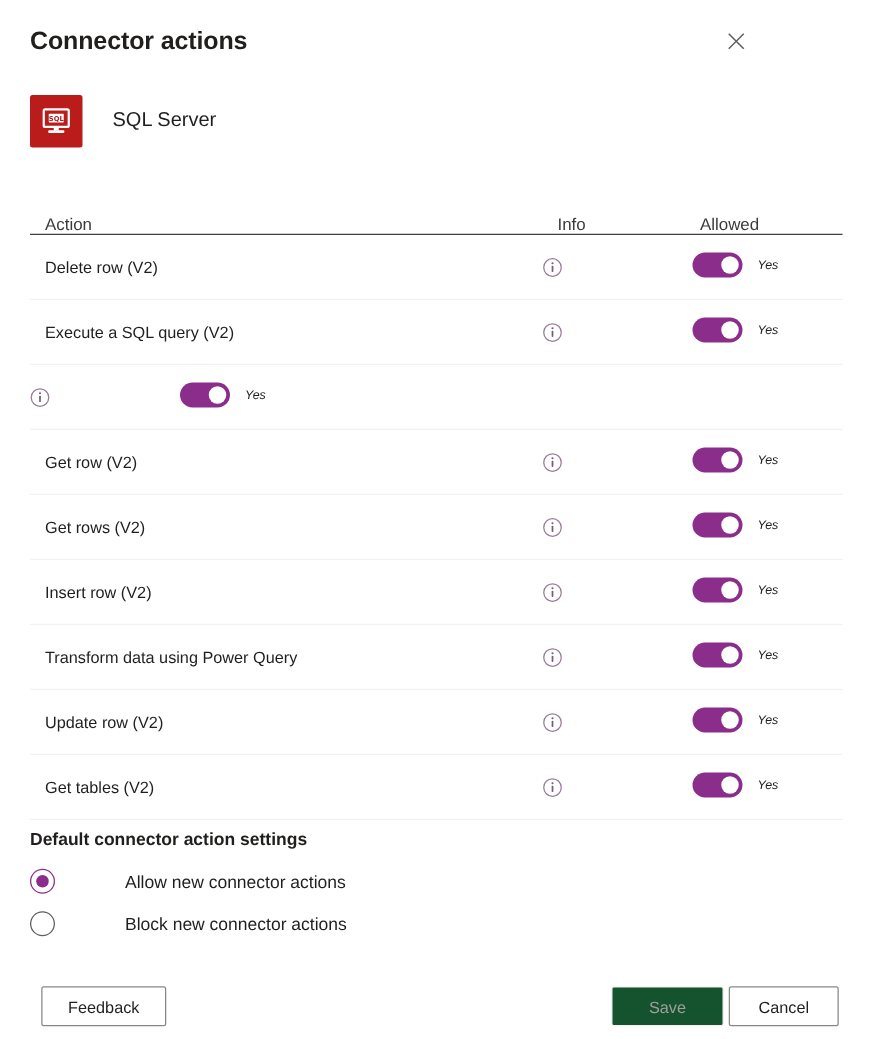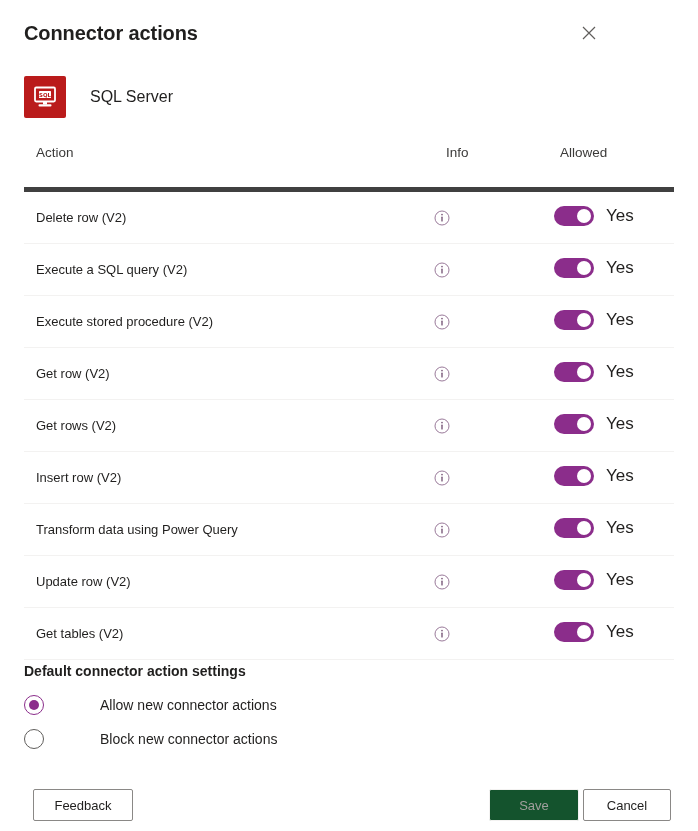--- a/index.html
+++ b/index.html
@@ -75,23 +75,23 @@
 
   
   .actions-table {
     position: absolute;
     left: 24px;
     top: 145px;
     width: 650px;
   }
   .table-head {
     display: flex;
-    align-items: flex-start;
+    align-items: flex-end;
     height: 42px;
-    border-bottom: 5px solid #404040;
+    border-bottom: 1px solid #404040;
   }
   .th {
     font-size: 13.5px;
     color: #3b3a39;
     font-weight: 400;
   }
   .col-action   { width: 410px; padding-left: 12px; box-sizing: border-box; }
   .col-info     { width: 120px; text-align: left; margin-left: 32px; }
   .col-allowed  { width: 120px; text-align: left; }
 
@@ -141,23 +141,24 @@
     position: absolute;
     width: 14px;
     height: 14px;
     border-radius: 50%;
     background: #ffffff;
     top: 3px;
     right: 3px;
   }
   .toggle-label {
     margin-left: 12px;
-    font-size: 17px;
+    font-size: 10px;
     color: #201f1e;
     margin-top: -3px;
+    font-style: italic;
   }
 
   
   .defaults-section {
     position: absolute;
     left: 24px;
     top: 663px;
     width: 650px;
   }
   .defaults-title {
@@ -301,21 +302,20 @@
           </span>
         </div>
         <div class="cell-allowed">
           <div class="toggle" style="background: rgb(139, 45, 139); border: none;">
             <div class="knob"></div>
           </div>
           <span class="toggle-label">Yes</span>
         </div>
       </div>
       <div class="table-row">
-        <div class="cell-action">Execute stored procedure (V2)</div>
         <div class="cell-info">
           <span>
             <svg class="info-icon" viewBox="0 0 16 16" aria-hidden="true">
               <circle cx="8" cy="8" r="7" fill="none" stroke="#9a7a9a" stroke-width="1"></circle>
               <circle cx="8" cy="4.6" r="0.85" fill="#7a5a7a"></circle>
               <rect x="7.3" y="6.6" width="1.4" height="5" rx="0.6" fill="#7a5a7a"></rect>
             </svg>
           </span>
         </div>
         <div class="cell-allowed">

